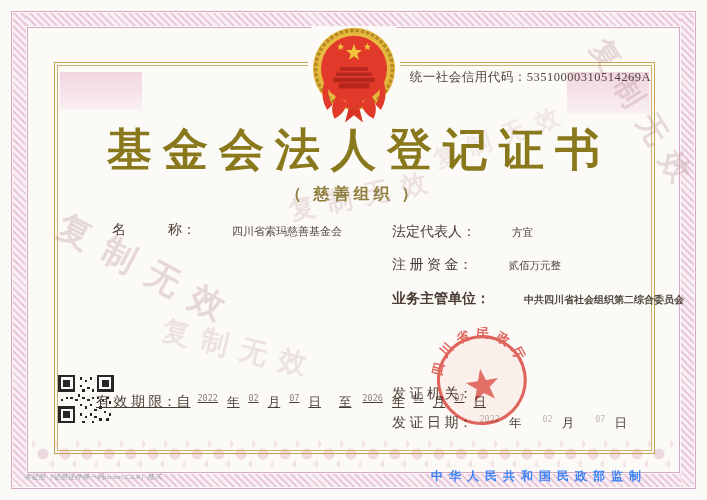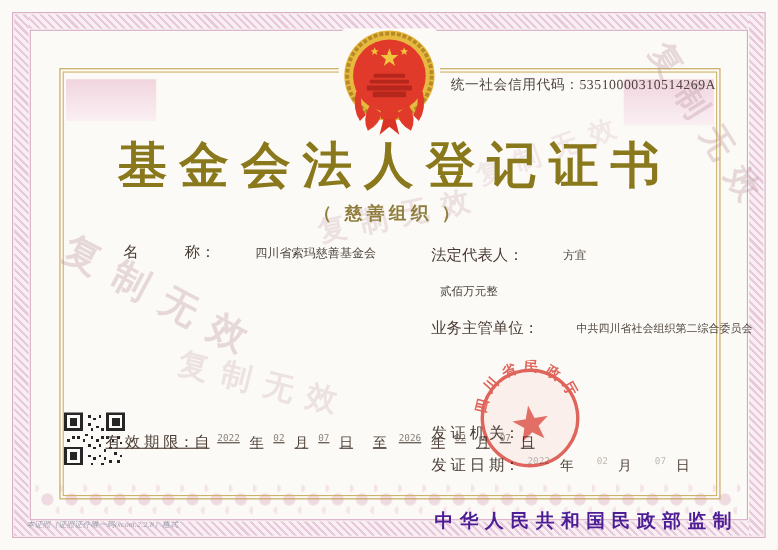--- a/index.html
+++ b/index.html
@@ -47,21 +47,21 @@
 
   
   .row{position:absolute;display:flex;align-items:flex-start;gap:28px;}
   .lbl{font-size:14px;color:#4a3c34;white-space:nowrap;flex:none;}
   .val{font-size:10.5px;color:#4e463f;line-height:14px;padding-top:3px;margin-left:8px;}
   .r-name{left:112px;top:221px;}  .r-name .val{font-size:11px;}
   .r-addr{left:112px;top:251px;}  .r-addr .val{width:222px;}
   .r-scope{left:112px;top:289px;} .r-scope .val{width:228px;}
   .r-rep{left:392px;top:223px;}
   .r-cap{left:392px;top:256px;}
-  .r-sup{left:392px;top:290px;}   .r-sup .val{width:178px;font-size:10px;margin-left:6px;}
+  .r-sup{left:392px;top:290px;font-weight:bold;}   .r-sup .val{width:178px;font-size:10px;margin-left:6px;}
 
   
   .validity{position:absolute;left:96px;top:393px;display:flex;align-items:baseline;
     font-size:13px;color:#4a3c34;text-decoration:underline;}
   .num{font-family:"DejaVu Sans Mono",monospace;font-size:8.5px;color:#8a827a;
     position:relative;top:-5px;margin:0 7px;}
   .unit{font-size:12.5px;margin:0 2px;}
   .to-gap{margin-left:16px;margin-right:4px;}
   .issuance{position:absolute;left:392px;top:385px;font-size:13px;color:#4a3c34;}
   .issuance .line{display:flex;align-items:baseline;margin-bottom:11px;}
@@ -71,21 +71,21 @@
   
   .seal{position:absolute;left:424px;top:328px;width:116px;height:106px;
     transform:rotate(-9deg);mix-blend-mode:multiply;opacity:.9;}
 
   
   .qr{position:absolute;left:58px;top:375px;width:56px;height:48px;}
 
   
   .foot-left{position:absolute;left:24px;bottom:18px;font-size:7px;color:#97a0aa;
     font-style:italic;letter-spacing:.3px;}
-  .foot-right{position:absolute;right:36px;bottom:15px;font-size:17px;color:#4c1d95;
+  .foot-right{position:absolute;right:60px;bottom:15px;font-size:12px;color:#3b82f6;
     font-weight:bold;letter-spacing:6px;}
 
   
   .wm{position:absolute;white-space:nowrap;color:rgba(184,144,156,.32);
     font-size:30px;letter-spacing:12px;pointer-events:none;font-weight:bold;}
   .wm1{left:48px;top:248px;transform:rotate(28deg);font-size:34px;letter-spacing:16px;}
   .wm2{left:288px;top:178px;transform:rotate(-12deg);font-size:26px;opacity:.75;}
   .wm3{left:556px;top:96px;transform:rotate(58deg);font-size:30px;letter-spacing:14px;}
   .wm4{left:160px;top:330px;transform:rotate(14deg);font-size:28px;opacity:.7;}
   .wm5{left:430px;top:120px;transform:rotate(-20deg);font-size:24px;opacity:.55;}
@@ -146,20 +146,21 @@
     <span class="val">四川省索玛慈善基金会</span>
   </div>
   <div class="row r-addr">
   </div>
 
   <div class="row r-rep">
     <span class="lbl">法定代表人：</span>
     <span class="val">方宜</span>
   </div>
   <div class="row r-cap">
+    <span class="lbl">注 册 资 金：</span>
     <span class="val">贰佰万元整</span>
   </div>
   <div class="row r-sup">
     <span class="lbl">业务主管单位：</span>
     <span class="val">中共四川省社会组织第二综合委员会</span>
   </div>
 
   <div class="qr">
     <svg viewBox="0 0 23 20" width="56" height="48" shape-rendering="crispEdges" fill="#262626">
       <rect x="0" y="0" width="7" height="1"></rect>

